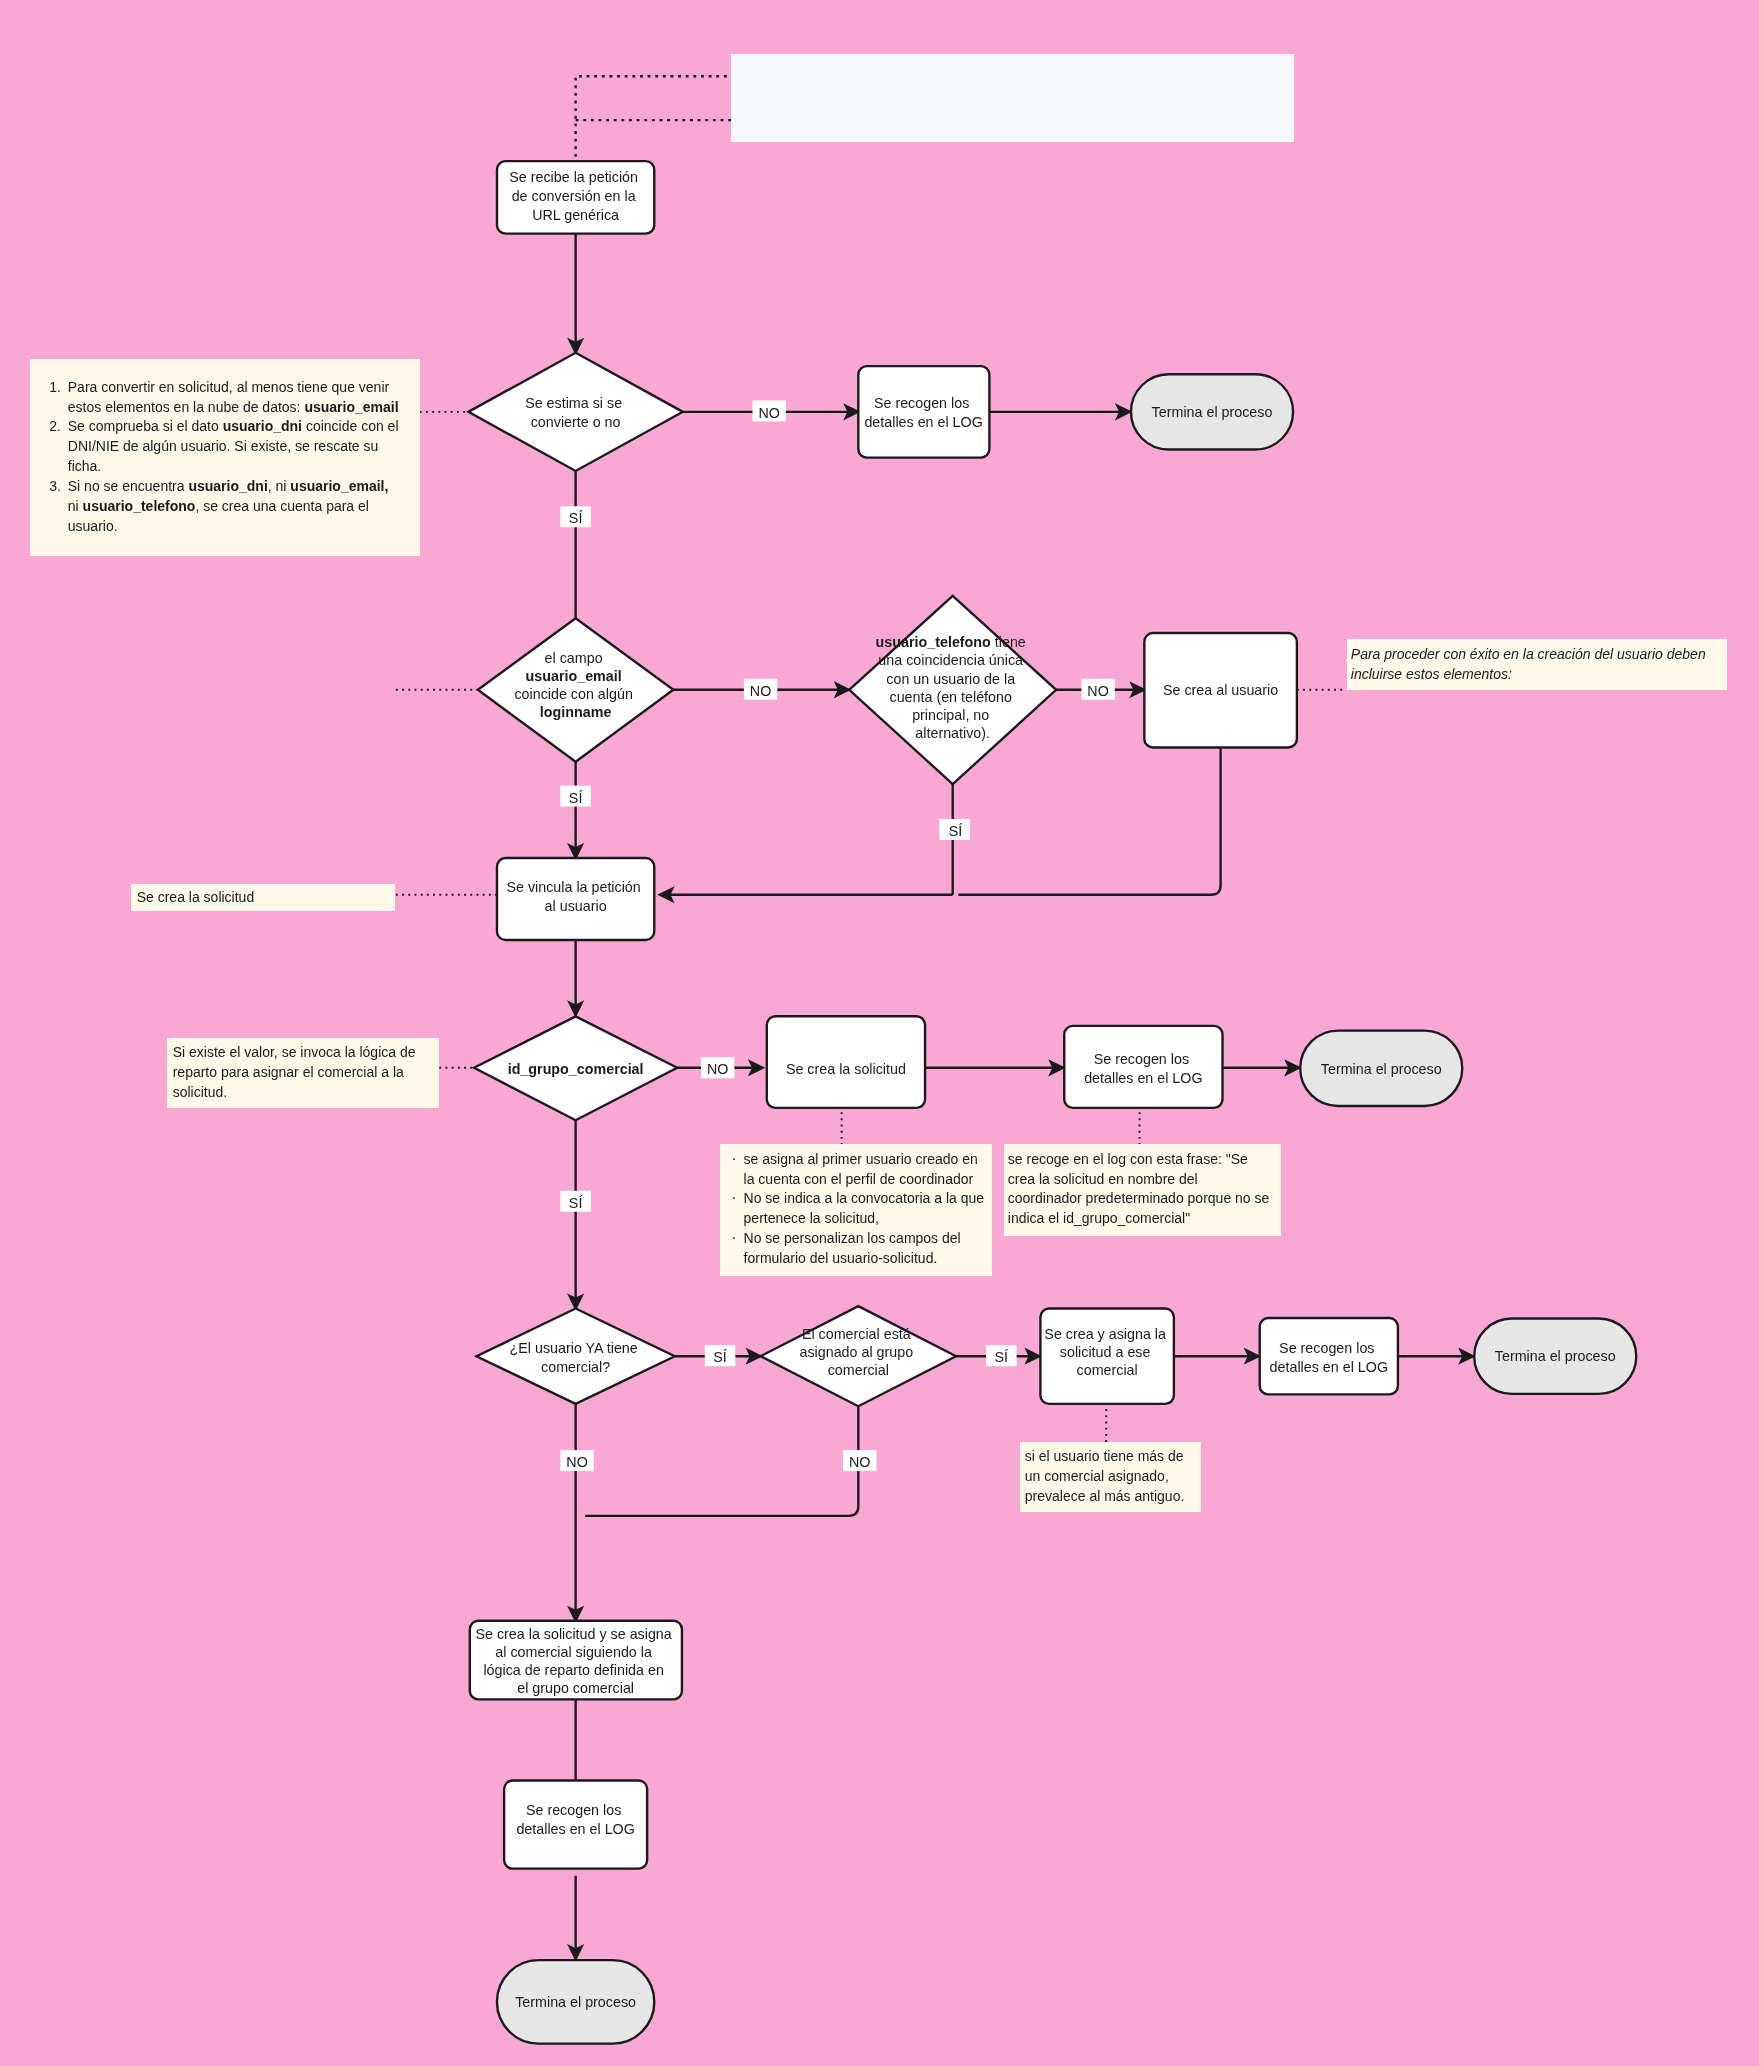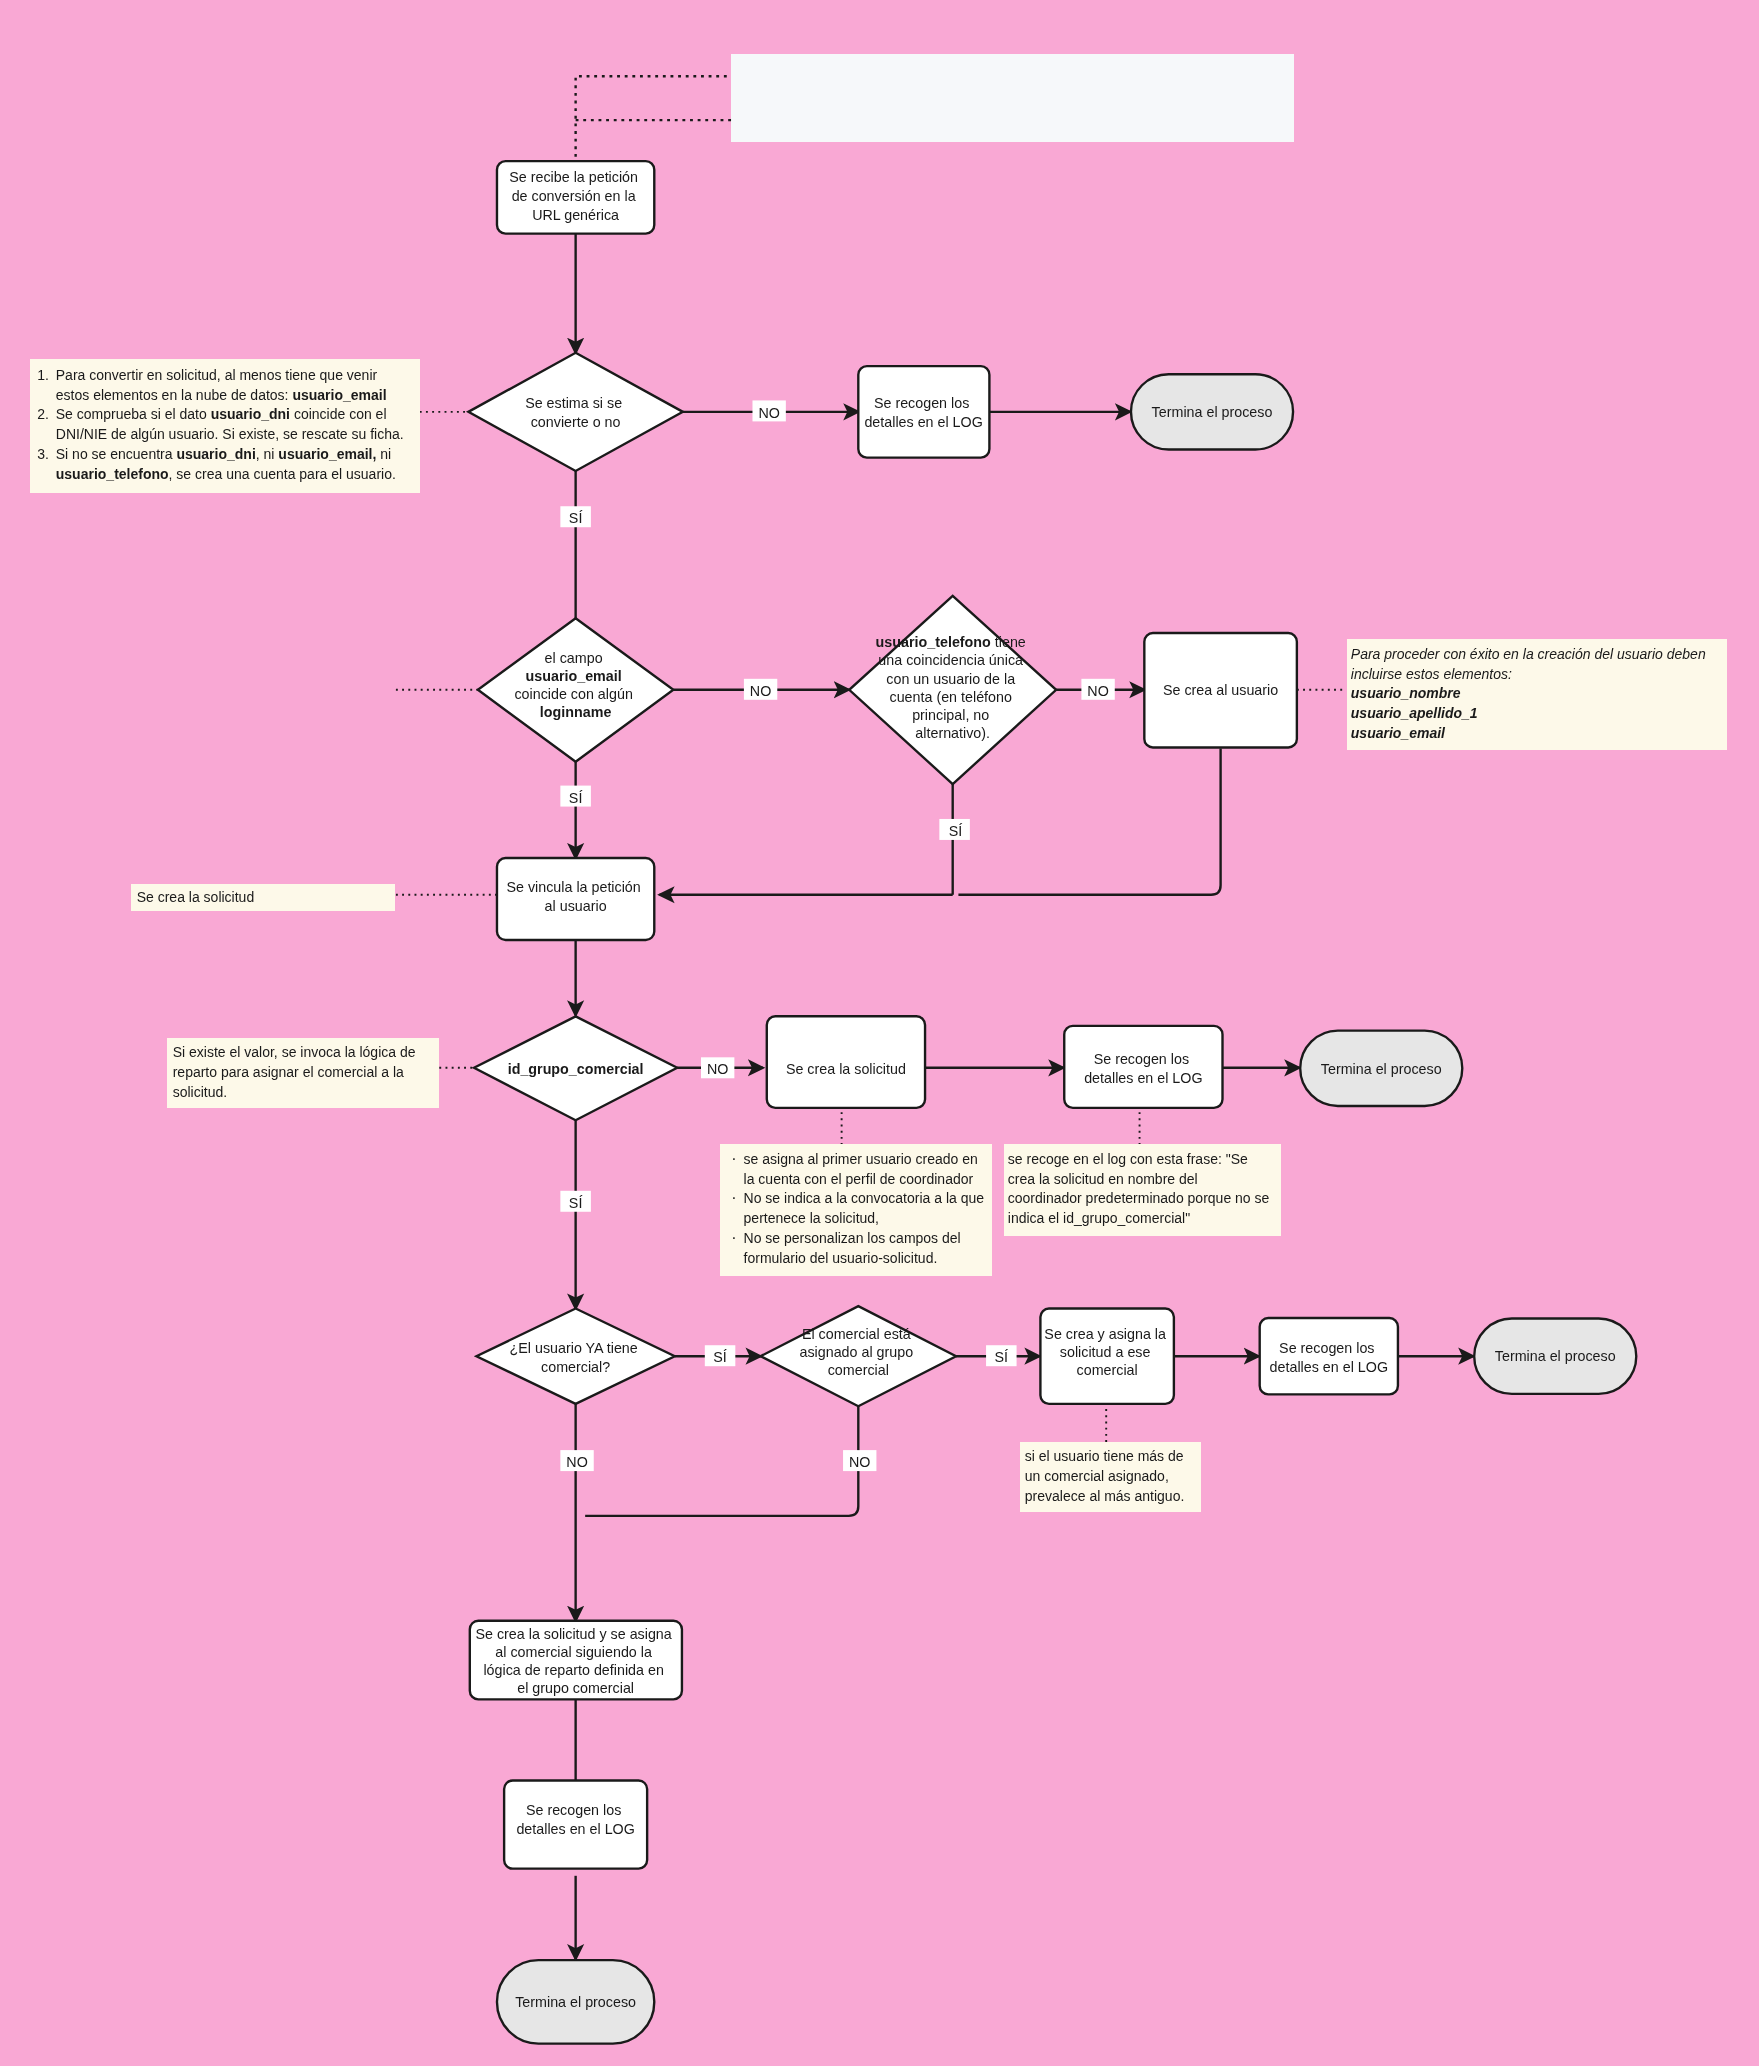--- a/index.html
+++ b/index.html
@@ -9,21 +9,21 @@
 
   .node-text{font-family:"Liberation Sans", sans-serif;font-size:30px;fill:#1a1a1a;}
   .node-text tspan.b{font-weight:bold;}
   .edge-label{font-family:"Liberation Sans", sans-serif;font-size:30px;fill:#1a1a1a;}
 
   
   .note{position:absolute;background:#fdf9e9;color:#1a1a1a;
         font-family:"Liberation Sans", sans-serif;font-size:14px;line-height:1.42;
         box-sizing:border-box;}
   .note b{font-weight:bold;}
-  .note ol{margin:0;padding-left:20px;}
+  .note ol{margin:12px;padding-left:20px;}
   .note ol li{margin:0;padding-left:2.9px;}
   .note ul{margin:0;padding-left:16px;list-style:none;}
   .note ul li{margin:0;position:relative;padding-left:1.9px;}
   .note ul li:before{content:"\00B7";position:absolute;left:-10.5px;font-size:16px;line-height:1.1;}
   .blue-note{position:absolute;background:#f6f8fa;}
 </style>
 </head>
 <body>
 
 <div id="page">
@@ -287,25 +287,20 @@
       </ol>
   </div>
 
 
   <div class="note" style="left:131px;top:884px;width:264px;padding:3.8px 5.7px 3.8px 5.7px;">Se crea la solicitud</div>
 
   <div class="note" style="left:131px;top:1038px;width:272px;padding:4.8px 5.7px 5.7px 5.7px;margin-left:36px;">Si existe el valor, se invoca la lógica de reparto para asignar el comercial a la solicitud.</div>
 
   <div class="note" style="left:1347px;top:639px;width:380px;padding:5.7px 5.7px 5.7px 3.8px;font-style:italic;">
     <span>Para proceder con éxito en la creación del usuario deben incluirse estos elementos:</span>
-    <div style="font-weight:bold;">
-        <div>usuario_nombre</div>
-        <div>usuario_apellido_1</div>
-        <div>usuario_email</div>
-      </div>
   </div>
 
   <div class="note" style="left:1004px;top:1144px;width:277px;padding:5.7px 6.7px 6.7px 3.8px;">se recoge en el log con esta frase: "Se crea la solicitud en nombre del coordinador predeterminado porque no se indica el id_grupo_comercial"</div>
 
   <div class="note" style="left:720px;top:1144px;width:272px;padding:5.7px 6.7px 6.7px 5.7px;">
     <ul>
         <li>se asigna al primer usuario creado en la cuenta con el perfil de coordinador</li>
         <li>No se indica a la convocatoria a la que pertenece la solicitud,</li>
         <li>No se personalizan los campos del formulario del usuario-solicitud.</li>
       </ul>

